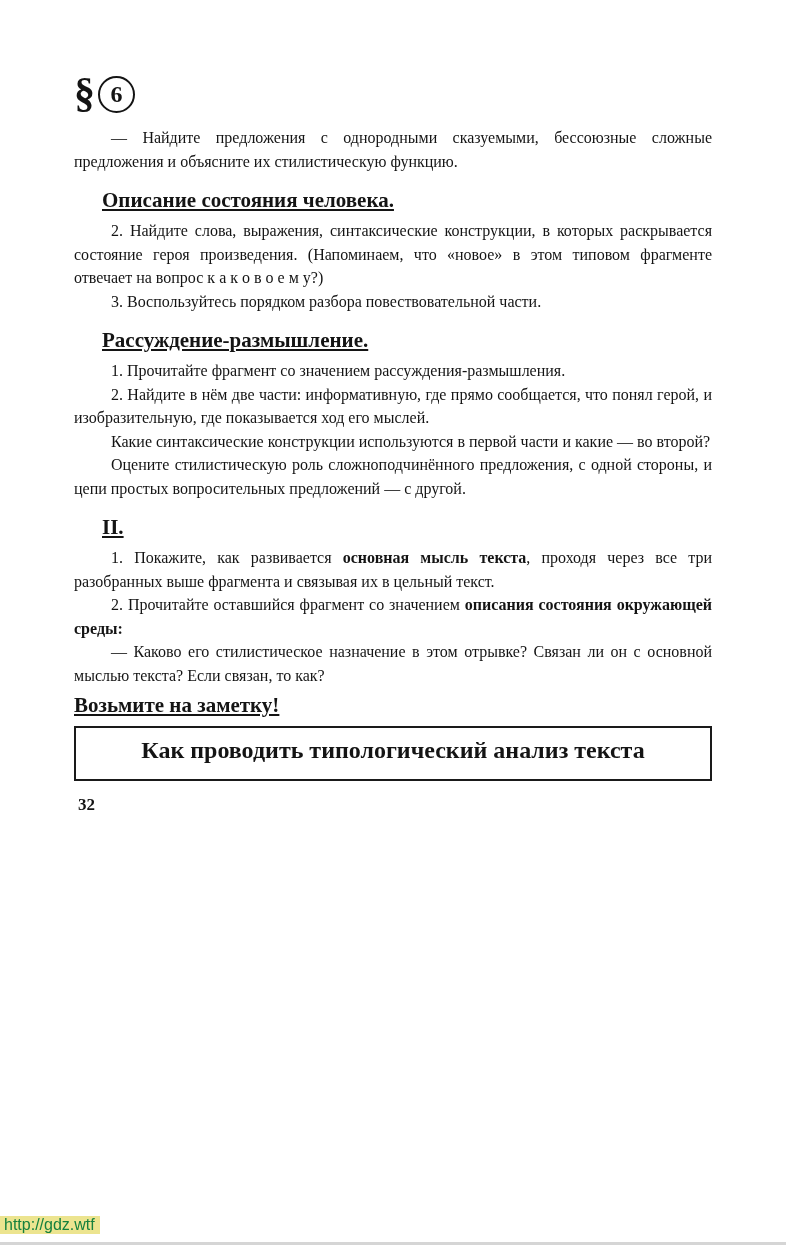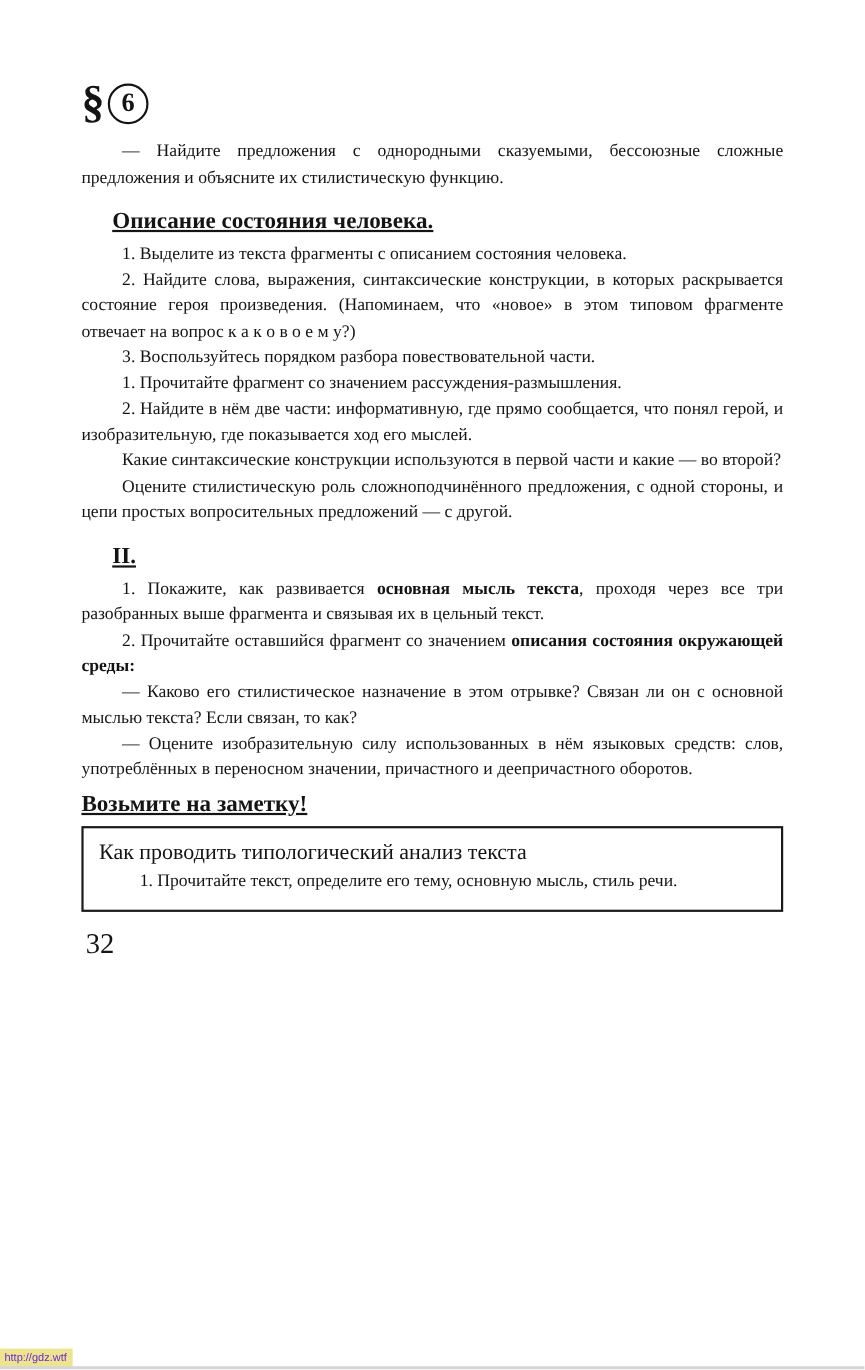--- a/index.html
+++ b/index.html
@@ -63,39 +63,39 @@
     text-indent: 0;
     margin: 6px 0 9px 0;
   }
   b { font-weight: 700; margin-top: 15px; }
   .note-box {
     border: 2px solid #1a1a1a;
     margin-top: 9px;
     padding: 9px 14px 15px 14px;
   }
   .note-box .box-title {
-    font-size: 20px;
+    font-size: 24px;
     line-height: 26px;
-    font-weight: 400;
-    text-align: left;
+    font-weight: 700;
+    text-align: center;
     margin: 0 0 1px 0;
   }
   .page-number {
-    font-size: 26px;
-    font-weight: 400;
+    font-size: 17px;
+    font-weight: 700;
     margin: 14px 0 0 4px;
   }
   .watermark {
     position: absolute;
     left: 0;
-    bottom: 1px;
+    bottom: 11px;
     background: #ece48f;
-    color: #6d28d9;
+    color: #15803d;
     font-family: "Liberation Sans", "DejaVu Sans", sans-serif;
-    font-size: 10px;
+    font-size: 16px;
     line-height: 18px;
     padding: 0 5px 0 4px;
     text-decoration: none;
     display: inline-block;
   }
   .bottom-edge {
     position: absolute;
     left: 0;
     bottom: 0;
     width: 786px;
@@ -111,40 +111,38 @@
   <div class="section-mark">
     <span class="para-sign">§</span>
     <span class="circle-num">
         <span>6</span>
       </span>
   </div>
 
   <p class="body">— Найдите предложения с однородными сказуемыми, бессоюзные сложные предложения и объясните их стилистическую функцию.</p>
 
   <h3 class="head">Описание состояния человека.</h3>
-  <p class="body">1. Выделите из текста фрагменты с описанием состояния человека.</p>
   <p class="body">2. Найдите слова, выражения, синтаксические конструкции, в которых раскрывается состояние героя произведения. (Напоминаем, что «новое» в этом типовом фрагменте отвечает на вопрос к а к о в о  е м у?)</p>
   <p class="body">3. Воспользуйтесь порядком разбора повествовательной части.</p>
 
+  <h3 class="head">Рассуждение-размышление.</h3>
   <p class="body">1. Прочитайте фрагмент со значением рассуждения-размышления.</p>
   <p class="body">2. Найдите в нём две части: информативную, где прямо сообщается, что понял герой, и изобразительную, где показывается ход его мыслей.</p>
   <p class="body">Какие синтаксические конструкции используются в первой части и какие — во второй?</p>
   <p class="body">Оцените стилистическую роль сложноподчинённого предложения, с одной стороны, и цепи простых вопросительных предложений — с другой.</p>
 
   <h3 class="head">II.</h3>
   <p class="body"><span>1. Покажите, как развивается </span><b>основная мысль текста</b><span>, проходя через все три разобранных выше фрагмента и связывая их в цельный текст.</span></p>
   <p class="body"><span>2. Прочитайте оставшийся фрагмент со значением </span><b>описания состояния окружающей среды:</b></p>
   <p class="body">— Каково его стилистическое назначение в этом отрывке? Связан ли он с основной мыслью текста? Если связан, то как?</p>
-  <p class="body">— Оцените изобразительную силу использованных в нём языковых средств: слов, употреблённых в переносном значении, причастного и деепричастного оборотов.</p>
 
   <h3 class="head head-margin">Возьмите на заметку!</h3>
 
   <div class="note-box">
     <div class="box-title">Как проводить типологический анализ текста</div>
-    <p class="body">1. Прочитайте текст, определите его тему, основную мысль, стиль речи.</p>
   </div>
 
   <div class="page-number">32</div>
 
 </div>
 
 <a class="watermark" href="#">http://gdz.wtf</a>
 <div class="bottom-edge"></div>
 
 </body></html>

